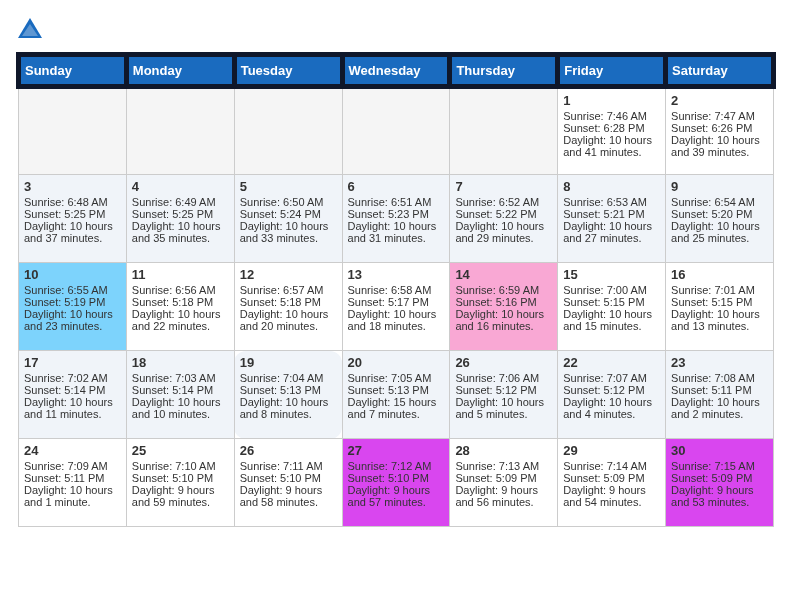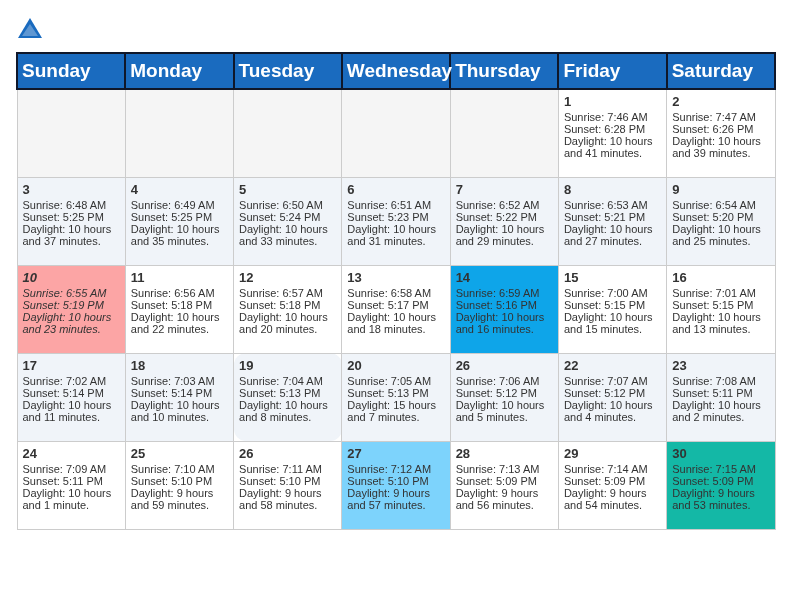--- a/index.html
+++ b/index.html
@@ -45,24 +45,24 @@
       color: #444;
     }
     table {
       width: 100%;
       border-collapse: collapse;
       table-layout: fixed;
     }
     th {
       background: #1a6bbf;
       color: #fff;
-      font-size: 19px;
+      font-size: 13px;
       padding: 6px 4px;
       text-align: left;
-      border: 2px solid #0f172a;
+      border: 5px solid #0f172a;
     }
     td {
       border: 1px solid #ccc;
       vertical-align: top;
       padding: 4px 5px;
       font-size: 11px;
       color: #333;
       height: 88px;
       background: #fff;
     }
@@ -127,40 +127,40 @@
       <tr>
         <td style="background: rgb(240, 244, 249);"><span class="day-num">3</span><span>Sunrise: 6:48 AM</span><br><span>Sunset: 5:25 PM</span><br><span>Daylight: 10 hours and 37 minutes.</span></td>
         <td style="background: rgb(240, 244, 249);"><span class="day-num">4</span><span>Sunrise: 6:49 AM</span><br><span>Sunset: 5:25 PM</span><br><span>Daylight: 10 hours and 35 minutes.</span></td>
         <td style="background: rgb(240, 244, 249);"><span class="day-num">5</span><span>Sunrise: 6:50 AM</span><br><span>Sunset: 5:24 PM</span><br><span>Daylight: 10 hours and 33 minutes.</span></td>
         <td style="background: rgb(240, 244, 249);"><span class="day-num">6</span><span>Sunrise: 6:51 AM</span><br><span>Sunset: 5:23 PM</span><br><span>Daylight: 10 hours and 31 minutes.</span></td>
         <td style="background: rgb(240, 244, 249);"><span class="day-num">7</span><span>Sunrise: 6:52 AM</span><br><span>Sunset: 5:22 PM</span><br><span>Daylight: 10 hours and 29 minutes.</span></td>
         <td style="background: rgb(240, 244, 249);"><span class="day-num">8</span><span>Sunrise: 6:53 AM</span><br><span>Sunset: 5:21 PM</span><br><span>Daylight: 10 hours and 27 minutes.</span></td>
         <td style="background: rgb(240, 244, 249);"><span class="day-num">9</span><span>Sunrise: 6:54 AM</span><br><span>Sunset: 5:20 PM</span><br><span>Daylight: 10 hours and 25 minutes.</span></td>
       </tr>
       <tr>
-        <td style="background: #fca5a5; font-style: italic;"><span class="day-num">10</span><span>Sunrise: 6:55 AM</span><br><span>Sunset: 5:19 PM</span><br><span>Daylight: 10 hours and 23 minutes.</span></td>
+        <td style="background: #7dd3fc;"><span class="day-num">10</span><span>Sunrise: 6:55 AM</span><br><span>Sunset: 5:19 PM</span><br><span>Daylight: 10 hours and 23 minutes.</span></td>
         <td style="background: rgb(255, 255, 255);"><span class="day-num">11</span><span>Sunrise: 6:56 AM</span><br><span>Sunset: 5:18 PM</span><br><span>Daylight: 10 hours and 22 minutes.</span></td>
         <td style="background: rgb(255, 255, 255);"><span class="day-num">12</span><span>Sunrise: 6:57 AM</span><br><span>Sunset: 5:18 PM</span><br><span>Daylight: 10 hours and 20 minutes.</span></td>
         <td style="background: rgb(255, 255, 255);"><span class="day-num">13</span><span>Sunrise: 6:58 AM</span><br><span>Sunset: 5:17 PM</span><br><span>Daylight: 10 hours and 18 minutes.</span></td>
-        <td style="background: #0ea5e9; margin-top: 36px;"><span class="day-num">14</span><span>Sunrise: 6:59 AM</span><br><span>Sunset: 5:16 PM</span><br><span>Daylight: 10 hours and 16 minutes.</span></td>
+        <td style="background: #f9a8d4; margin-top: 36px;"><span class="day-num">14</span><span>Sunrise: 6:59 AM</span><br><span>Sunset: 5:16 PM</span><br><span>Daylight: 10 hours and 16 minutes.</span></td>
         <td style="background: rgb(255, 255, 255);"><span class="day-num">15</span><span>Sunrise: 7:00 AM</span><br><span>Sunset: 5:15 PM</span><br><span>Daylight: 10 hours and 15 minutes.</span></td>
         <td style="background: rgb(255, 255, 255);"><span class="day-num">16</span><span>Sunrise: 7:01 AM</span><br><span>Sunset: 5:15 PM</span><br><span>Daylight: 10 hours and 13 minutes.</span></td>
       </tr>
       <tr>
         <td style="background: rgb(240, 244, 249);"><span class="day-num">17</span><span>Sunrise: 7:02 AM</span><br><span>Sunset: 5:14 PM</span><br><span>Daylight: 10 hours and 11 minutes.</span></td>
         <td style="background: rgb(240, 244, 249);"><span class="day-num">18</span><span>Sunrise: 7:03 AM</span><br><span>Sunset: 5:14 PM</span><br><span>Daylight: 10 hours and 10 minutes.</span></td>
         <td style="background: rgb(240, 244, 249); border-radius: 12px;"><span class="day-num">19</span><span>Sunrise: 7:04 AM</span><br><span>Sunset: 5:13 PM</span><br><span>Daylight: 10 hours and 8 minutes.</span></td>
         <td style="background: rgb(240, 244, 249);"><span class="day-num">20</span><span>Sunrise: 7:05 AM</span><br><span>Sunset: 5:13 PM</span><br><span>Daylight: 15 hours and 7 minutes.</span></td>
         <td style="background: rgb(240, 244, 249);"><span class="day-num">26</span><span>Sunrise: 7:06 AM</span><br><span>Sunset: 5:12 PM</span><br><span>Daylight: 10 hours and 5 minutes.</span></td>
         <td style="background: rgb(240, 244, 249); margin-top: 26px;"><span class="day-num">22</span><span>Sunrise: 7:07 AM</span><br><span>Sunset: 5:12 PM</span><br><span>Daylight: 10 hours and 4 minutes.</span></td>
         <td style="background: rgb(240, 244, 249);"><span class="day-num">23</span><span>Sunrise: 7:08 AM</span><br><span>Sunset: 5:11 PM</span><br><span>Daylight: 10 hours and 2 minutes.</span></td>
       </tr>
       <tr>
         <td style="background: rgb(255, 255, 255);"><span class="day-num">24</span><span>Sunrise: 7:09 AM</span><br><span>Sunset: 5:11 PM</span><br><span>Daylight: 10 hours and 1 minute.</span></td>
         <td style="background: rgb(255, 255, 255);"><span class="day-num">25</span><span>Sunrise: 7:10 AM</span><br><span>Sunset: 5:10 PM</span><br><span>Daylight: 9 hours and 59 minutes.</span></td>
         <td style="background: rgb(255, 255, 255);"><span class="day-num">26</span><span>Sunrise: 7:11 AM</span><br><span>Sunset: 5:10 PM</span><br><span>Daylight: 9 hours and 58 minutes.</span></td>
-        <td style="background: #7dd3fc;"><span class="day-num">27</span><span>Sunrise: 7:12 AM</span><br><span>Sunset: 5:10 PM</span><br><span>Daylight: 9 hours and 57 minutes.</span></td>
+        <td style="background: #d946ef;"><span class="day-num">27</span><span>Sunrise: 7:12 AM</span><br><span>Sunset: 5:10 PM</span><br><span>Daylight: 9 hours and 57 minutes.</span></td>
         <td style="background: rgb(255, 255, 255);"><span class="day-num">28</span><span>Sunrise: 7:13 AM</span><br><span>Sunset: 5:09 PM</span><br><span>Daylight: 9 hours and 56 minutes.</span></td>
         <td style="background: rgb(255, 255, 255);"><span class="day-num">29</span><span>Sunrise: 7:14 AM</span><br><span>Sunset: 5:09 PM</span><br><span>Daylight: 9 hours and 54 minutes.</span></td>
-        <td style="background: #14b8a6;"><span class="day-num">30</span><span>Sunrise: 7:15 AM</span><br><span>Sunset: 5:09 PM</span><br><span>Daylight: 9 hours and 53 minutes.</span></td>
+        <td style="background: #d946ef;"><span class="day-num">30</span><span>Sunrise: 7:15 AM</span><br><span>Sunset: 5:09 PM</span><br><span>Daylight: 9 hours and 53 minutes.</span></td>
       </tr>
     </tbody>
 </table>
 
 </body></html>

